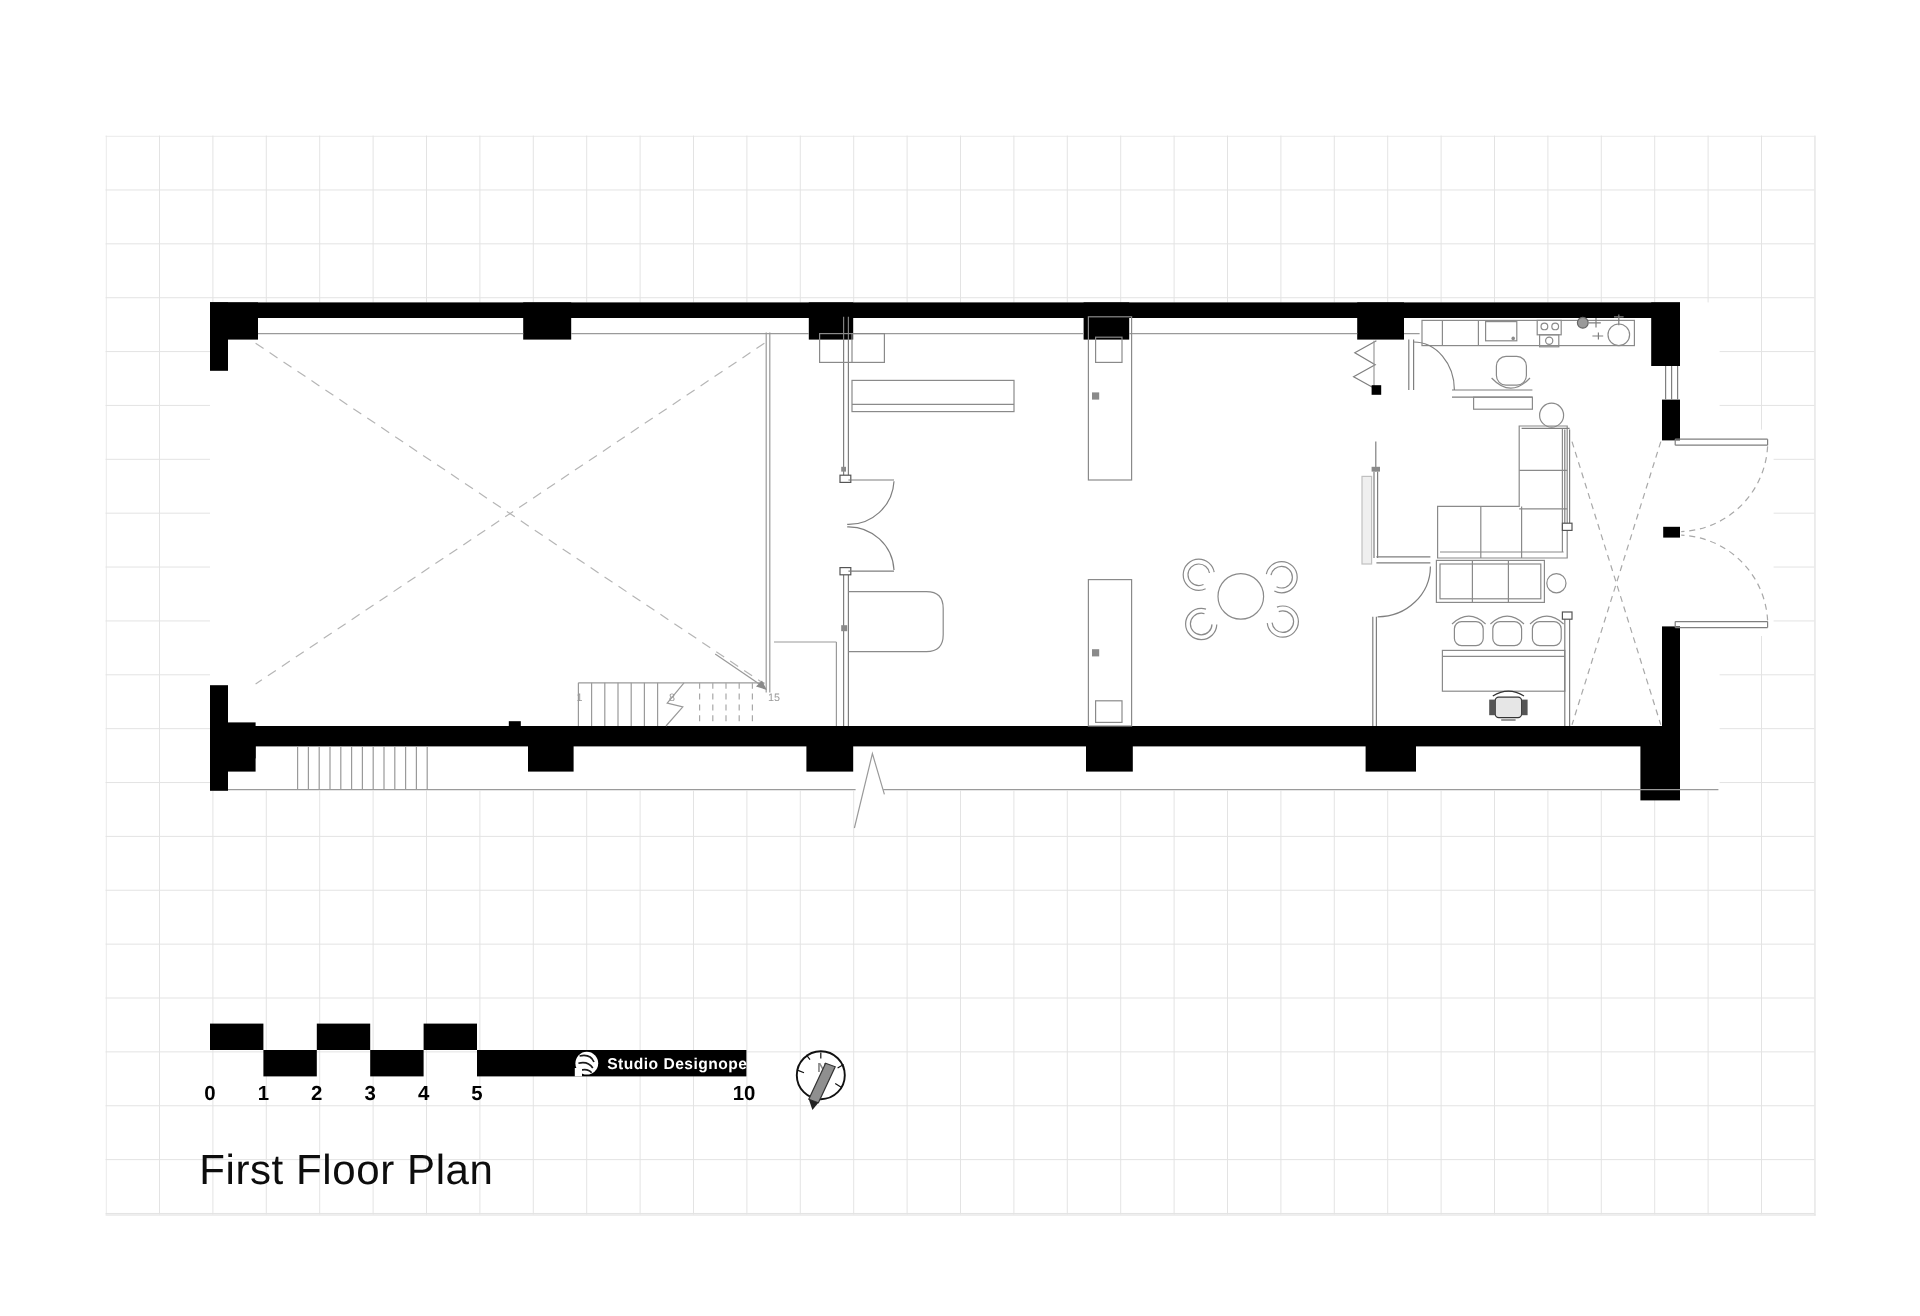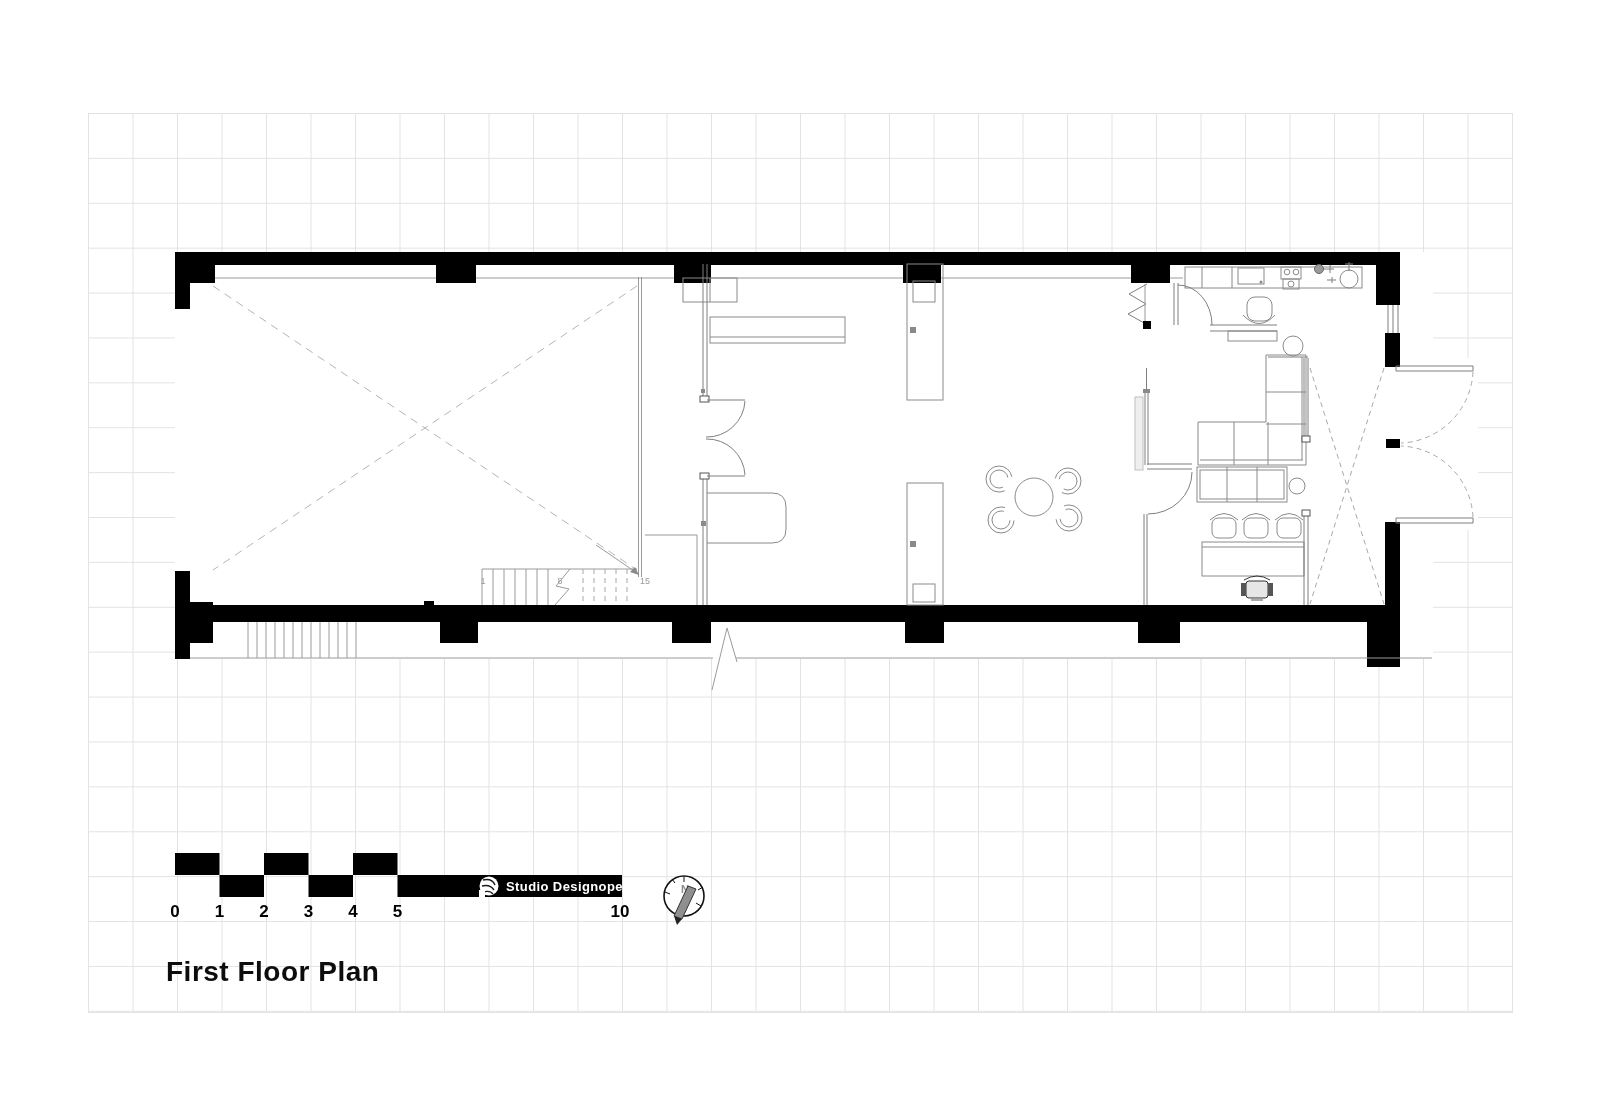--- a/index.html
+++ b/index.html
@@ -16,21 +16,21 @@
   .ln2{stroke:#9a9a9a;stroke-width:1;fill:none;}
   .furn{stroke:#8a8a8a;stroke-width:1;fill:none;}
   .dash{stroke:#b5b5b5;stroke-width:1;fill:none;stroke-dasharray:8 6;}
   .dash2{stroke:#a8a8a8;stroke-width:1;fill:none;stroke-dasharray:5 4;}
   .cap{fill:#fff;stroke:#555;stroke-width:1;}
   .dot{fill:#8a8a8a;}
   .stairnum{font-size:9px;fill:#999;text-anchor:middle;}
   .scalenum{font-size:17px;font-weight:bold;fill:#000;text-anchor:middle;}
   .logotext{font-size:13px;font-weight:bold;fill:#fff;letter-spacing:0.4px;}
   .northn{font-size:11px;font-weight:bold;fill:#8a8a8a;text-anchor:middle;}
-  #plan-title{position:absolute;left:166px;top:956px;font-size:28px;font-weight:bold;
+  #plan-title{position:absolute;left:166px;top:956px;font-size:35px;font-weight:normal;
         color:#0d0d0d;letter-spacing:0.5px;}
 </style>
 </head>
 <body>
 
 <div id="page">
   <div id="grid"></div>
 
   <svg id="plan-svg" width="1600" height="1097" viewBox="0 0 1600 1097">
 

